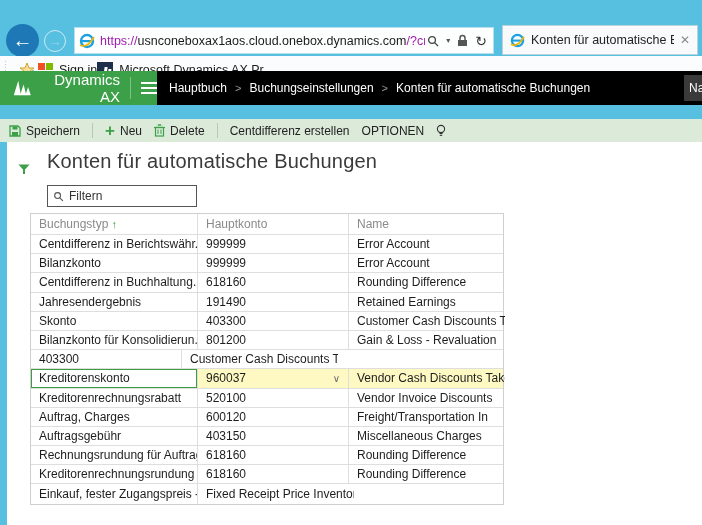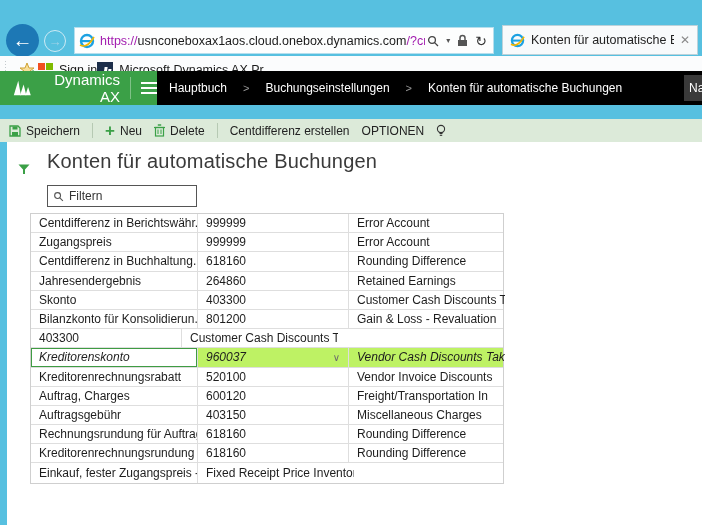--- a/index.html
+++ b/index.html
@@ -48,21 +48,21 @@
   .ax-favicon i { display:block; width:3px; background:#fff; transform:skewX(-8deg); }
   
   .ax-nav { position:absolute; top:71px; left:0; width:702px; height:34px; background:#000; display:flex;text-align:right; }
   .ax-brand {
     width:157px; height:34px; background:#3ba047; display:flex; align-items:center; color:#fff; flex:0 0 auto;
   }
   .brand-text { font-size:15px; margin-left:7px; }
   .brand-sep { width:1px; height:22px; background:rgba(255,255,255,.35); margin-left:10px; }
   .hamburger { margin-left:10px; display:flex; flex-direction:column; gap:3px; }
   .hamburger i { display:block; width:16px; height:2px; background:#fff; }
-  .breadcrumb { display:flex; align-items:center; gap:16px; margin-left:12px; font-size:12px; color:#fff; white-space:nowrap; }
+  .breadcrumb { display:flex; align-items:center; gap:8px; margin-left:12px; font-size:12px; color:#fff; white-space:nowrap; }
   .crumb-sep { color:#9b9b9b; font-size:11px; }
   .nav-right-btn {
     position:absolute; left:684px; top:4px; height:26px; background:#3a3a3a; color:#fff;
     font-size:12px; display:flex; align-items:center; padding:0 10px 0 5px; white-space:nowrap;
   }
   
   .action-bar {
     position:absolute; top:119px; left:0; width:702px; height:23px; background:#dcead9;
     display:flex; align-items:center; font-size:12px; color:#222;
   }
@@ -88,21 +88,21 @@
   .g-row:last-child { border-bottom:none; }
   .g-head { height:21px; }
   .cell {
     flex:0 0 auto; display:flex; align-items:center; padding:0 8px; font-size:12px; color:#1d1d1d;
     border-right:1px solid #dedede; overflow:hidden; white-space:nowrap;
   }
   .cell:last-child { border-right:none; }
   .c1 { width:167px; } .c2 { width:151px; } .c3 { width:156px; }
   .g-head .cell { color:#8a8a8a; }
   .sort-arrow { color:#3ba047; margin-left:3px; font-size:11px; }
-  .g-row.selected { background:#bef264;font-style:italic; }
+  .g-row.selected { background:#fef9c3; }
   .g-row.selected .c1 {
     background:#fff; box-shadow:inset 0 0 0 1px #3f9c43;
   }
   .chevron { display:none; margin-left:auto; color:#6b6b6b; font-size:10px; }
   .g-row.selected .chevron { display:block; }
   svg { display:block; }
 </style>
 </head>
 <body>
 
@@ -250,35 +250,47 @@
 
     <div class="filter-box">
       <svg width="11" height="11" viewBox="0 0 12 12">
         <circle cx="5" cy="5" r="3.2" fill="none" stroke="#555" stroke-width="1.2"></circle>
         <line x1="7.4" y1="7.4" x2="10.8" y2="10.8" stroke="#555" stroke-width="1.2"></line>
       </svg>
       <span class="filter-text">Filtern</span>
     </div>
 
     <div class="grid">
+      <div class="g-row g-head">
+        <div class="cell c1">
+          <span>Buchungstyp</span>
+          <span class="sort-arrow">↑</span>
+        </div>
+        <div class="cell c2">
+          <span>Hauptkonto</span>
+        </div>
+        <div class="cell c3">
+          <span>Name</span>
+        </div>
+      </div>
       <div>
           <div class="g-row">
     <div class="cell c1">
               <span class="cell-text">Centdifferenz in Berichtswähr...</span>
             </div>
     <div class="cell c2">
               <span class="cell-text">999999</span>
             </div>
     <div class="cell c3">
               <span class="cell-text">Error Account</span>
             </div>
   </div>
           <div class="g-row">
     <div class="cell c1">
-              <span class="cell-text">Zugangspreis</span>
+              <span class="cell-text">Bilanzkonto</span>
             </div>
     <div class="cell c2">
               <span class="cell-text">999999</span>
             </div>
     <div class="cell c3">
               <span class="cell-text">Error Account</span>
             </div>
   </div>
           <div class="g-row">
     <div class="cell c1">
@@ -289,21 +301,21 @@
             </div>
     <div class="cell c3">
               <span class="cell-text">Rounding Difference</span>
             </div>
   </div>
           <div class="g-row">
     <div class="cell c1">
               <span class="cell-text">Jahresendergebnis</span>
             </div>
     <div class="cell c2">
-              <span class="cell-text">264860</span>
+              <span class="cell-text">191490</span>
             </div>
     <div class="cell c3">
               <span class="cell-text">Retained Earnings</span>
             </div>
   </div>
           <div class="g-row">
     <div class="cell c1">
               <span class="cell-text">Skonto</span>
             </div>
     <div class="cell c2">

